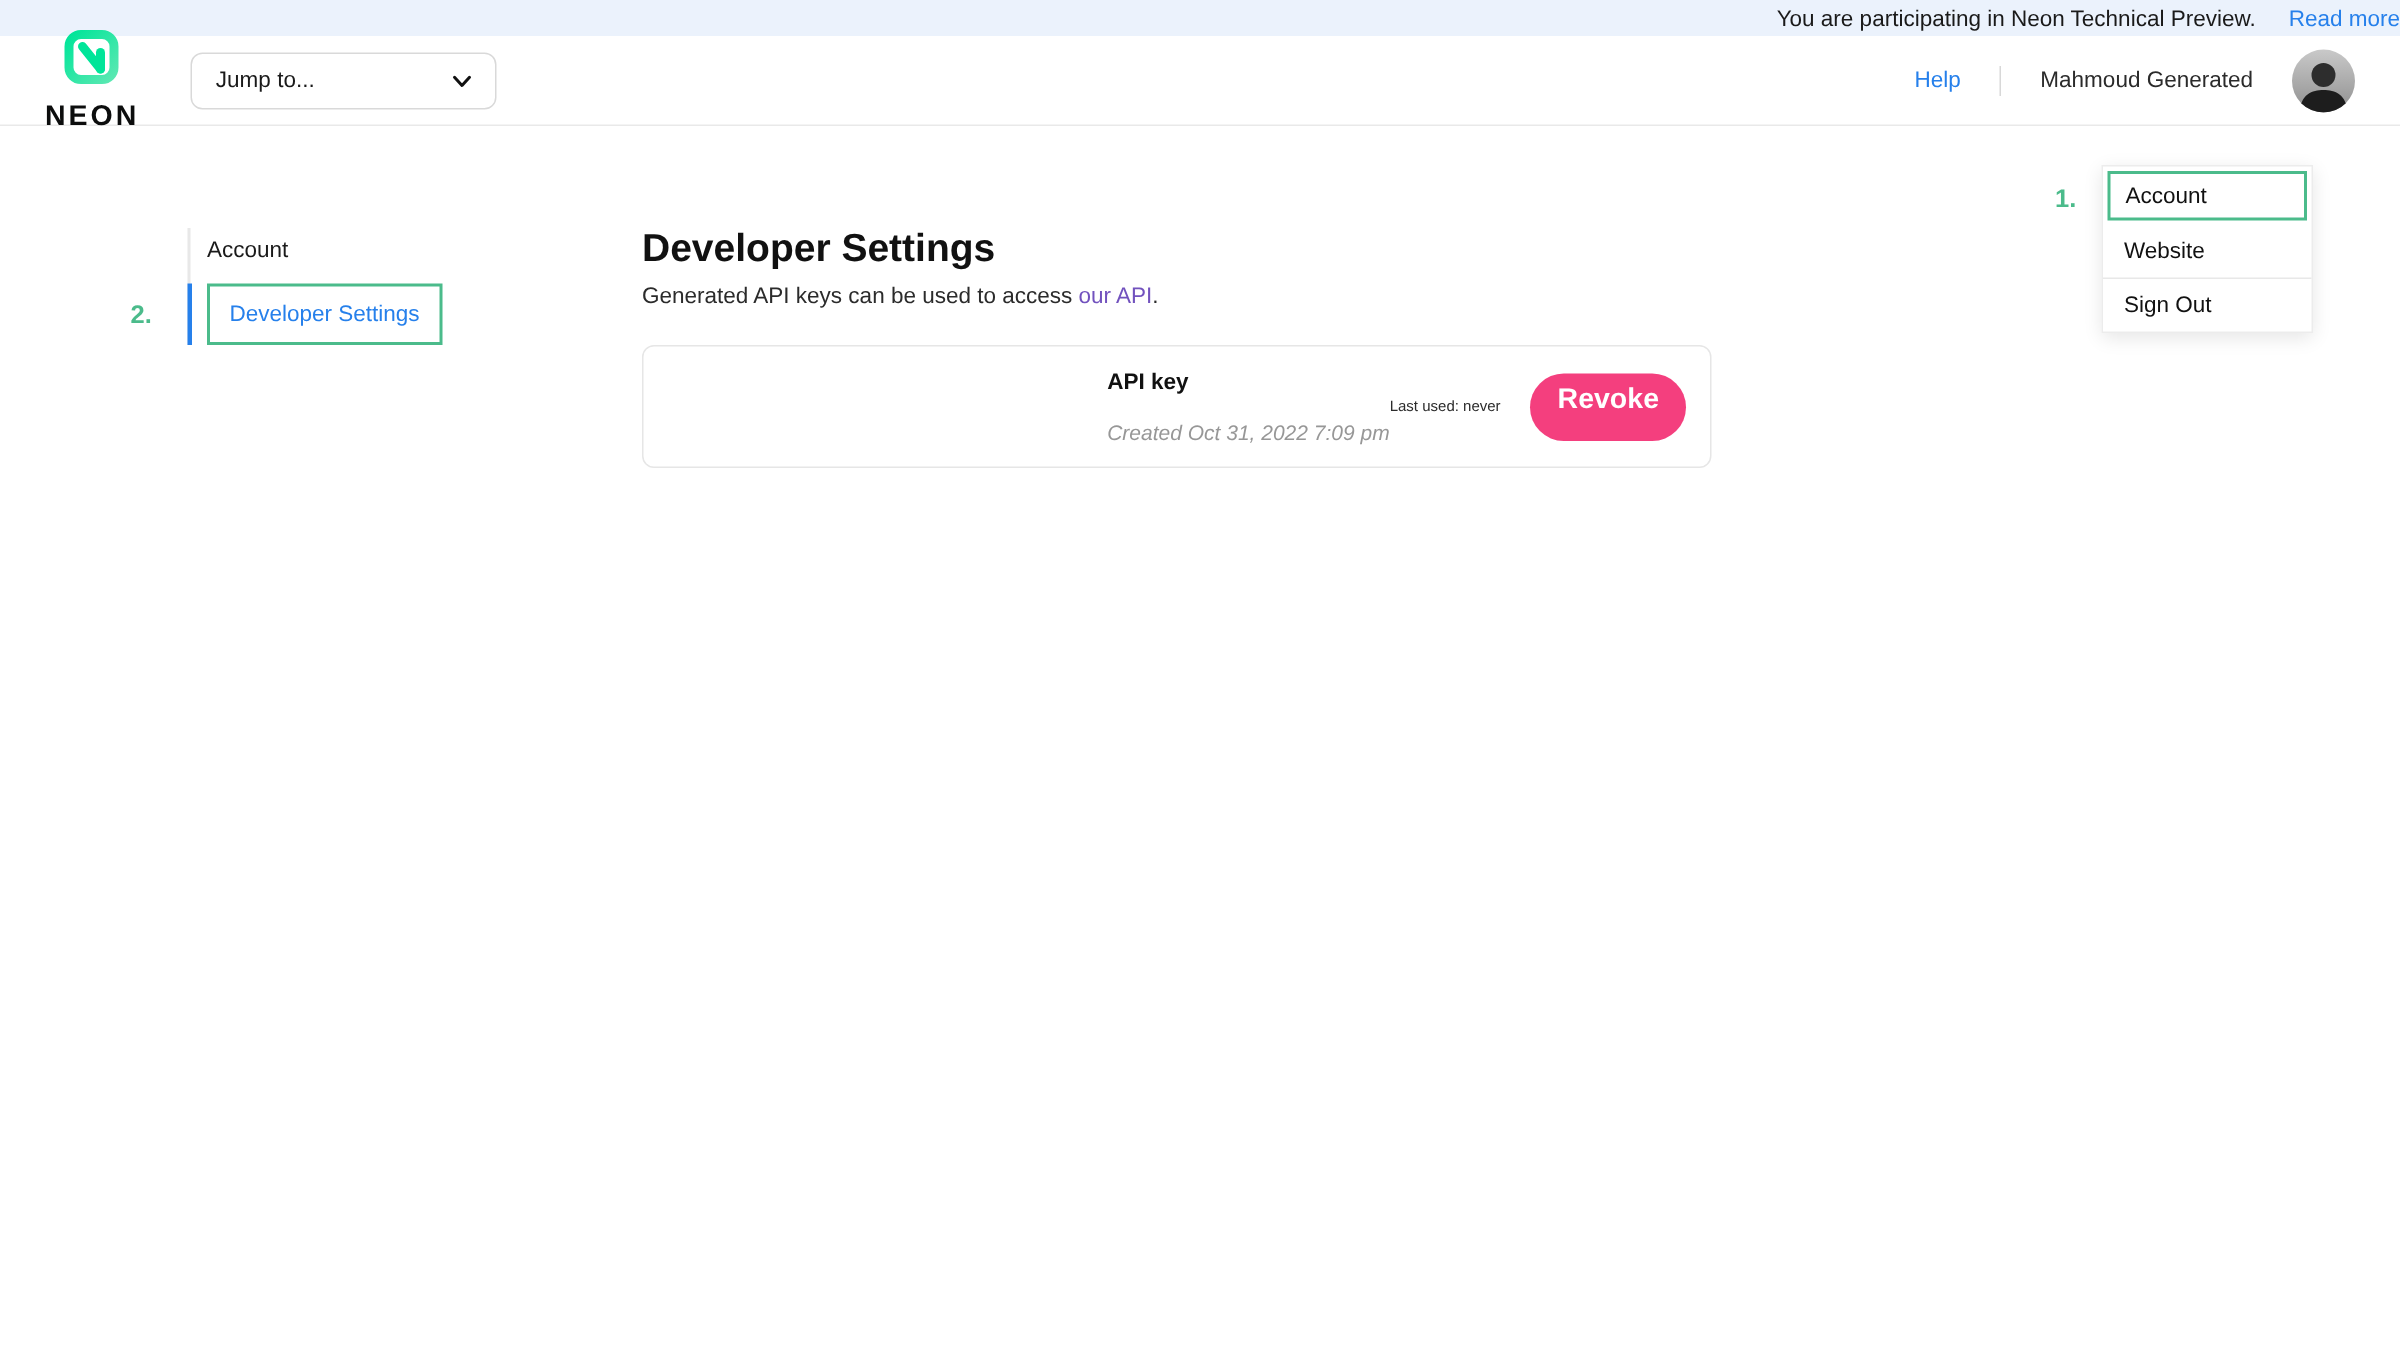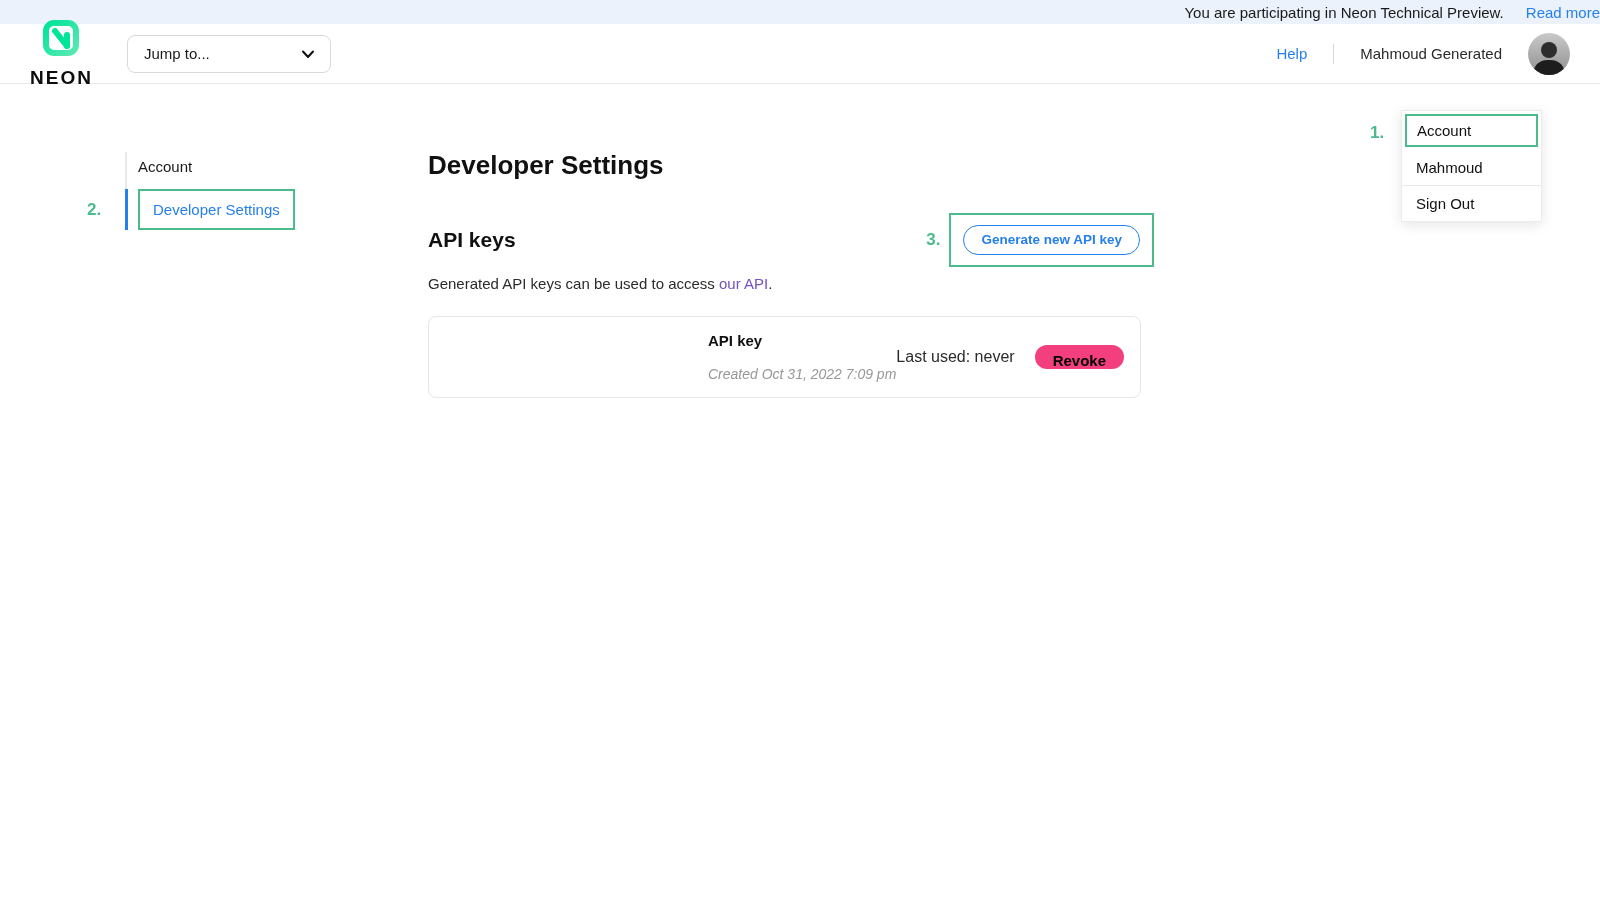--- a/index.html
+++ b/index.html
@@ -157,29 +157,29 @@
     border-radius: 8px;
     background: #fff;
     padding: 15px 16px;
     display: flex;
     align-items: center;
     justify-content: flex-end;
   }
   .key-name { font-size: 15px; font-weight: 700; color: #111; }
   .key-created { margin-top: 17px; font-size: 14px; font-style: italic; color: #979797; }
   .card-right { display: flex; align-items: center; gap: 20px; }
-  .last-used { font-size: 16px; color: #2b2b2b; }
+  .last-used { font-size: 10px; color: #2b2b2b; }
   .revoke-btn {
     background: #F43F7E;
     border: none;
-    color: #000000;
+    color: #ffffff;
     font-family: inherit;
-    font-size: 15px;
+    font-size: 19px;
     font-weight: 700;
-    padding: 7px 18px 0;
+    padding: 7px 18px 16px;
     border-radius: 999px;
     cursor: pointer;
   }
 </style>
 </head>
 <body>
 
 <div class="banner">
   <span>You are participating in Neon Technical Preview.</span>
   <a class="banner-link">Read more</a>
@@ -226,50 +226,41 @@
     </div>
   </div>
 </div>
 
 <div class="menu">
   <span class="ann menu-ann">1.</span>
   <div class="menu-item first">
     <span class="menu-hl">Account</span>
   </div>
   <div class="menu-item">
-    <span>Mahmoud</span>
+    <span>Website</span>
   </div>
   <div class="menu-divider"></div>
   <div class="menu-item">
     <span>Sign Out</span>
   </div>
 </div>
 
 <div class="sidebar">
   <div class="side-item side-item-account">
     <span>Account</span>
   </div>
   <div class="side-item active">
     <span class="ann side-ann">2.</span>
     <span class="side-hl">Developer Settings</span>
   </div>
 </div>
 
 <div class="main">
   <h1 class="page-title">Developer Settings</h1>
 
-  <div class="section-row">
-    <h2 class="section-heading">API keys</h2>
-    <div class="gen-wrap">
-      <span class="ann">3.</span>
-      <div class="gen-hl-box">
-        <button class="gen-btn">Generate new API key</button>
-      </div>
-    </div>
-  </div>
 
   <p class="desc"><span>Generated API keys can be used to access </span><a class="purple-link">our API</a><span>.</span></p>
 
   <div class="card">
     <div class="card-left">
       <div class="key-name">API key</div>
       <div class="key-created">Created Oct 31, 2022 7:09 pm</div>
     </div>
     <div class="card-right">
       <span class="last-used">Last used: never</span>

